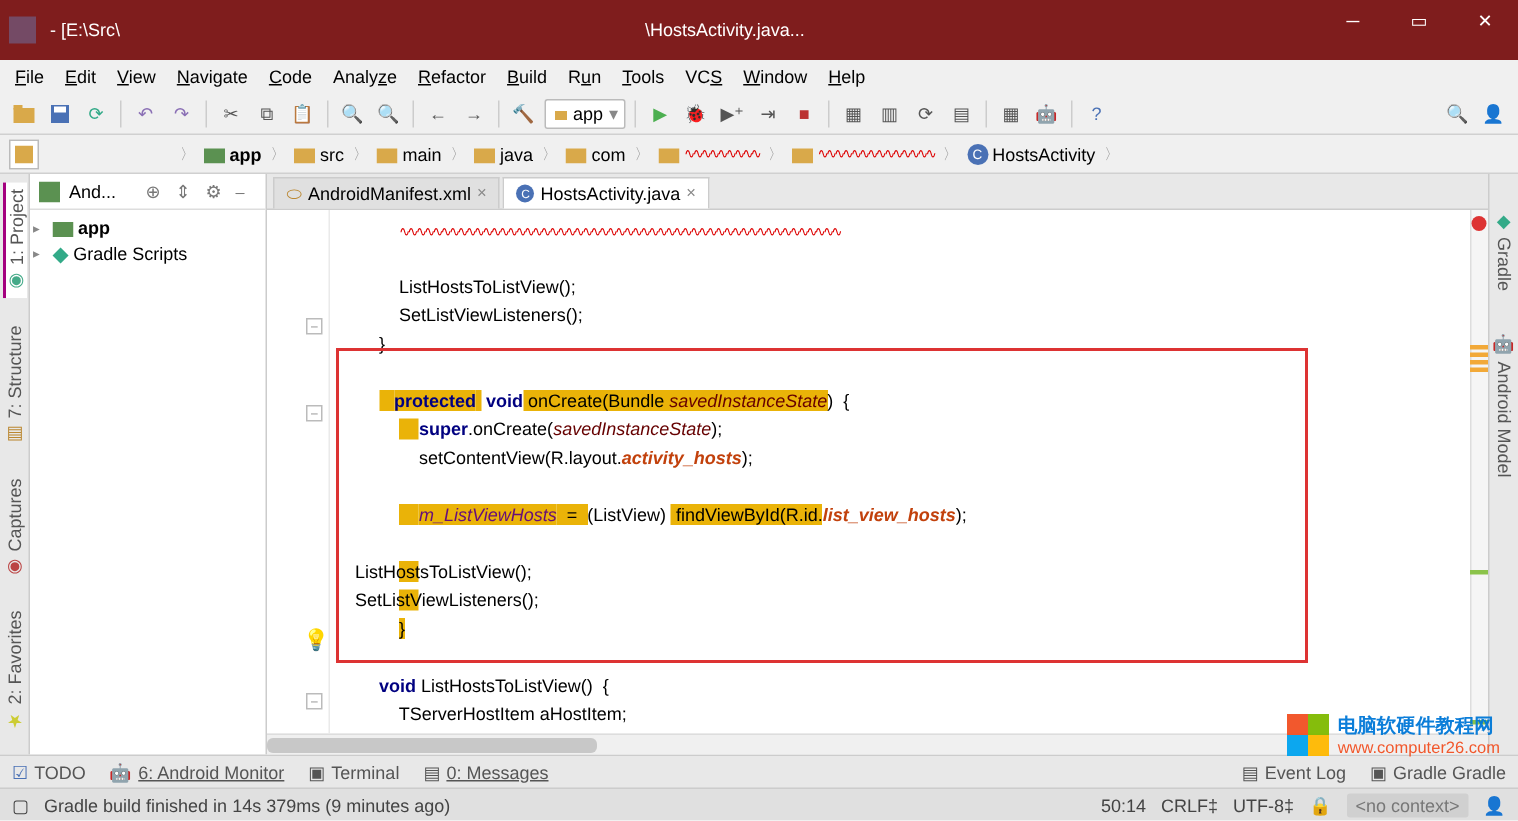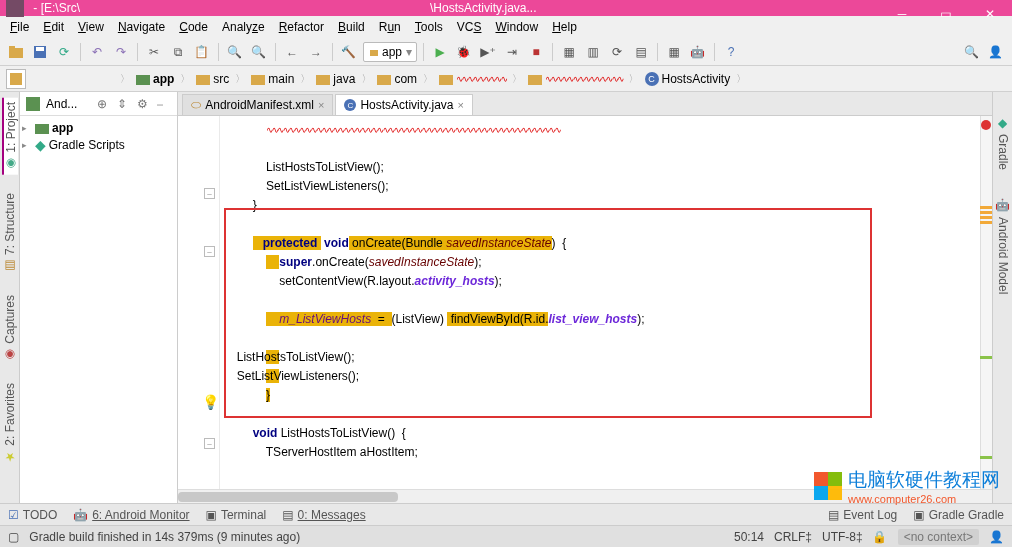--- a/index.html
+++ b/index.html
@@ -1,19 +1,19 @@
 <!DOCTYPE html>
 <html><head>
 <meta charset="utf-8">
 <style>
 * { margin: 0; padding: 0; box-sizing: border-box; font-family: "Segoe UI", Arial, sans-serif; font-size: 12px; }
 body { width: 1012px; height: 547px; background: #f0f0f0; overflow: hidden; display: flex; flex-direction: column; }
 
 
-.title-bar { background: #ec4899; color: #fff; height: 16px; display: flex; align-items: center; padding: 0 6px; position: relative; text-align: center; }
+.title-bar { background: #7f1d1d; color: #fff; height: 40px; display: flex; align-items: center; padding: 0 6px; position: relative; text-align: center; }
 .title-bar .icon-box { width: 18px; height: 18px; background: #744a65; margin-right: 6px; }
 .title-seg { white-space: pre; font-size: 12px; }
 .win-controls { position: absolute; right: 0; top: 0; display: flex; height: 28px; }
 .win-controls div { width: 44px; display: flex; align-items: center; justify-content: center; color: #fff; }
 
 
 .menu-bar { background: #f0f0f0; height: 22px; display: flex; align-items: center; padding: 0 4px; gap: 2px; }
 .menu-item { padding: 2px 6px; }
 .menu-u { text-decoration: underline; }
 
@@ -60,21 +60,21 @@
 .gutter { width: 42px; border-right: 1px solid #eaeaea; background: #fff; position: relative; }
 .gutter .fold { position: absolute; left: 26px; width: 11px; height: 11px; border: 1px solid #bbb; font-size: 8px; line-height: 9px; text-align: center; color: #888; background:#fff; }
 .gutter .bulb { position:absolute; left: 24px; color:#d9a400; font-size:14px; }
 .code { flex: 1; position: relative; font-family: "Consolas","Courier New",monospace; font-size: 12px; padding: 4px 0 0 0; line-height: 19px; }
 .code-line { white-space: pre; padding-left: 6px; height:19px; }
 .hl-box { position: absolute; border: 2px solid #d33; }
 .pink { background: #eab308; }
 .kw { color: #000080; font-weight: bold; }
 .ann { color: #808000; }
 .param { color: #660000; font-style: italic; }
-.field-i { color: #6d28d9; font-style: italic; font-weight:bold; }
+.field-i { color: #c2410c; font-style: italic; font-weight:bold; }
 .purple-i { color: #660e7a; font-style: italic; }
 .err-strip { position:absolute; right:0; top:0; width:12px; height:100%; background:#f5f5f5; border-left:1px solid #ddd; }
 .err-strip .red-dot { position:absolute; right:1px; width:10px; height:10px; background:#d33; border-radius:50%; }
 .err-strip .mark { position:absolute; right:0; width:12px; height:3px; }
 .err-strip .mark.or { background: #f2a938; }
 .err-strip .mark.gr { background: #8bc34a; }
 .hscroll { height:14px; background:#f0f0f0; border-top:1px solid #ddd; position:relative; }
 .hscroll .thumb { position:absolute; left:0; top:2px; height:10px; width:220px; background:#c8c8c8; border-radius:4px; }
 
 
@@ -91,21 +91,21 @@
 .status-bar .ctx { background: #d0d0d0; padding: 1px 6px; border-radius: 2px; color:#777; }
 
 
 svg.folder { fill: #d9a94a; }
 svg.folder.app { fill: #5b9151; }
 .combo-folder { fill: #d9a94a; }
 .run-play { color: #4caf50; }
 
 .watermark { position: absolute; right: 12px; bottom: 42px; display:flex; align-items:center; gap:6px; opacity:0.95; pointer-events:none; }
 .watermark .logo div{ width:14px; height:14px; float:left; }
-.watermark .txt { font-size: 19px; font-weight: normal; }
+.watermark .txt { font-size: 13px; font-weight: bold; }
 
 </style>
 </head>
 <body>
 
 <div class="title-bar">
   <div class="icon-box"></div>
   <span class="title-seg"> - [E:\Src\</span>
   <span style="flex:0 0 230px"></span>
   <span style="flex:0 0 120px"></span>

